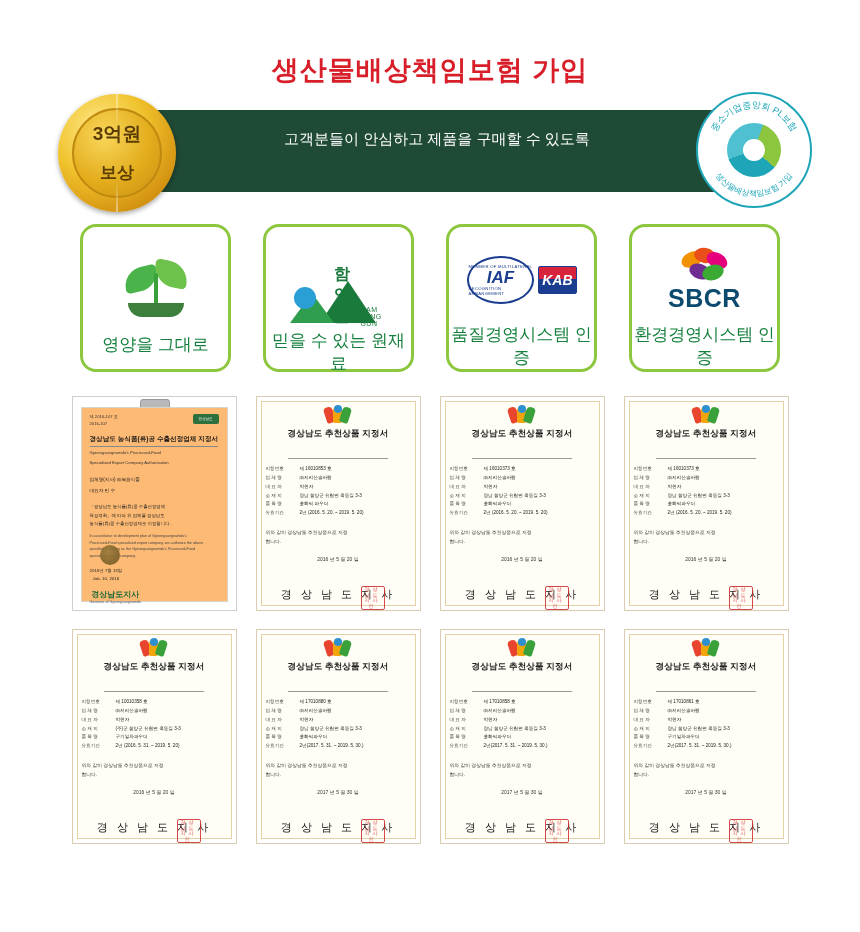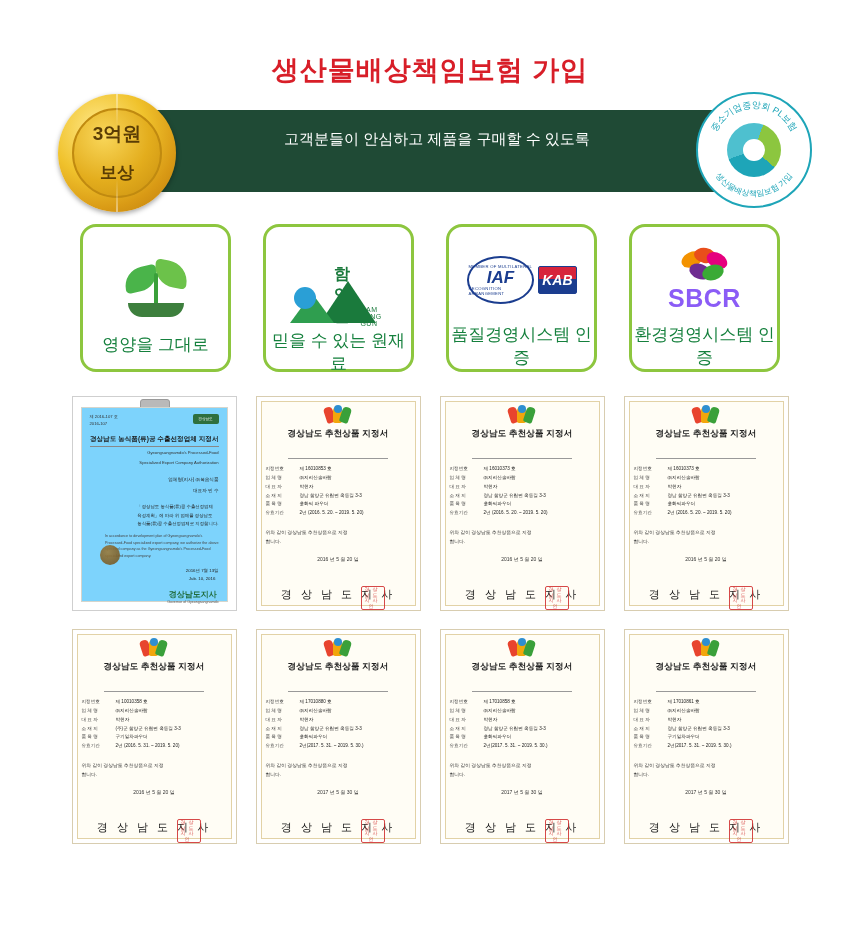--- a/index.html
+++ b/index.html
@@ -247,21 +247,21 @@
   .sbcr { display: flex; flex-direction: column; align-items: center; }
   .sbcr .flower { position: relative; width: 48px; height: 34px; }
   .sbcr .p {
     position: absolute; width: 22px; height: 15px; border-radius: 50%;
   }
   .sbcr .p1 { left: 0;  top: 4px;  background: #f39200; transform: rotate(-25deg); }
   .sbcr .p2 { left: 13px; top: 0;  background: #e94e1b; transform: rotate(10deg); }
   .sbcr .p3 { left: 25px; top: 5px; background: #e6007e; transform: rotate(30deg); }
   .sbcr .p4 { left: 8px; top: 16px; background: #6f2c91; transform: rotate(20deg); }
   .sbcr .p5 { left: 21px; top: 17px; background: #3aaa35; transform: rotate(-18deg); }
-  .sbcr .txt { font-size: 25px; font-weight: bold; color: #8b5cf6; letter-spacing: 0.5px; margin-top: 2px; }
+  .sbcr .txt { font-size: 25px; font-weight: bold; color: #0c4a6e; letter-spacing: 0.5px; margin-top: 2px; }
 
   
   .cert-grid {
     margin: 24px auto 0 auto;
     width: 720px;
     display: grid;
     grid-template-columns: repeat(4, 165px);
     grid-column-gap: 19px;
     grid-row-gap: 18px;
     justify-content: center;
@@ -321,23 +321,23 @@
     width: 22px; height: 22px; border: 1.5px solid #d02a2a;
     color: #d02a2a; font-size: 5px; line-height: 1.1;
     display: flex; align-items: center; justify-content: center;
     text-align: center; opacity: .85; border-radius: 2px;
   }
 
   
   .cert-doc {
     position: absolute;
     left: 8px; right: 8px; top: 10px; bottom: 8px;
-    background: #7dd3fc;
+    background: #fdba74;
     border: 1px solid #d5d5cc;
-    display: flex; flex-direction: column; align-items: flex-end;
+    display: flex; flex-direction: column; align-items: flex-start;
     padding: 6px 8px; box-sizing: border-box;
   }
   .cert-doc .hdr {
     width: 100%; display: flex; justify-content: space-between; align-items: flex-start;
     font-size: 4.2px; color: #333;
   }
   .cert-doc .hdr .left { text-align: left; line-height: 1.6; }
   .cert-doc .logo-mini {
     width: 26px; height: 10px; background: #2e6f3e; border-radius: 2px;
     color: #fff; font-size: 3.6px; display:flex; align-items:center; justify-content:center;

